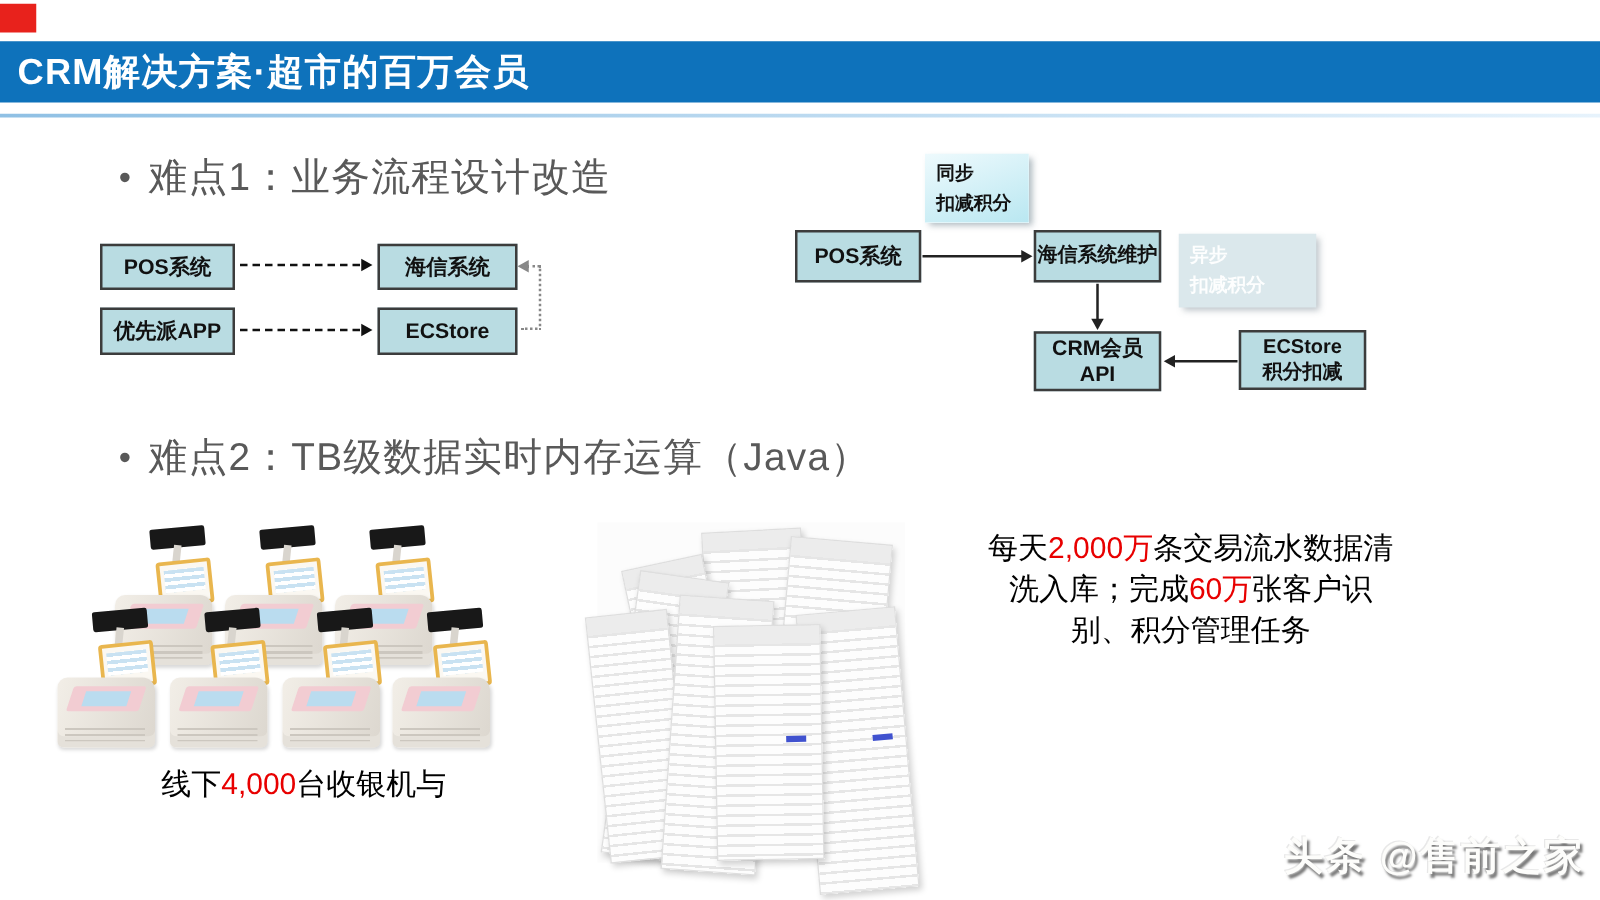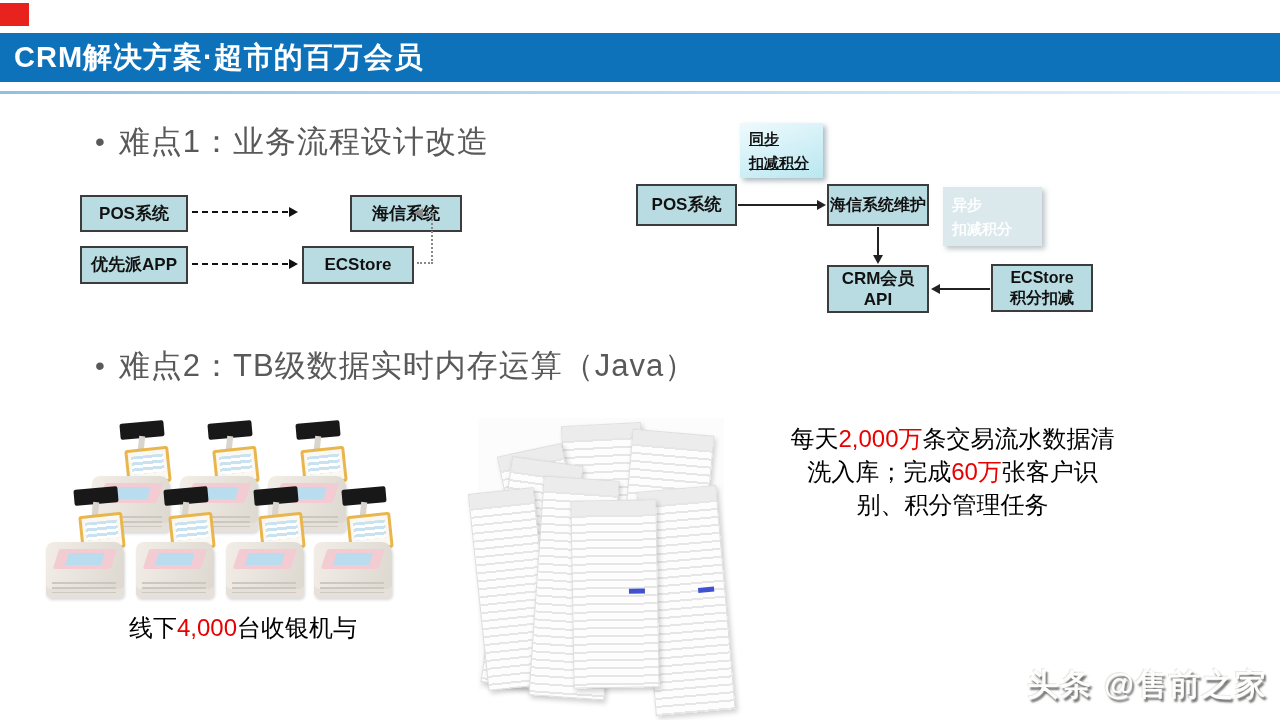--- a/index.html
+++ b/index.html
@@ -44,21 +44,21 @@
   .dotline-v{position:absolute;width:0;border-left:2px dotted #888;}
   .tri-l.gray{border-right-color:#888;}
 
   
   .callout{
     position:absolute;display:flex;flex-direction:column;justify-content:center;
     padding-left:9px;font-weight:bold;font-size:15px;line-height:1.55;box-sizing:border-box;
   }
   .callout.sync{
     background:linear-gradient(160deg,#eefafd 0%,#b9e7f1 100%);
-    color:#111;box-shadow:3px 3px 5px rgba(110,130,140,.55);text-decoration:underline;
+    color:#111;box-shadow:3px 3px 5px rgba(110,130,140,.55);
   }
   .callout.async{
     background:#dbe8ec;color:rgba(255,255,255,.95);
     box-shadow:3px 3px 5px rgba(125,140,150,.5);
   }
 
   
   .stats{left:790px;top:422px;width:325px;font-size:24px;line-height:33px;color:#000;text-align:center;}
   .stats p{margin:0;}
   .stats p + p{margin-top:15px;}
@@ -106,21 +106,21 @@
 <div class="abs subline"></div>
 
 <div class="abs hrow h1row">
   <span class="b">•</span>
   <span class="h">难点1：业务流程设计改造</span>
 </div>
 
 <div class="dbox" style="left:80px;top:195px;width:108px;height:37px;">
   <span>POS系统</span>
 </div>
-<div class="dbox" style="left:302px;top:195px;width:112px;height:37px;margin-left:48px;">
+<div class="dbox" style="left:302px;top:195px;width:112px;height:37px;">
   <span>海信系统</span>
 </div>
 <div class="dbox" style="left:80px;top:246px;width:108px;height:38px;">
   <span>优先派APP</span>
 </div>
 <div class="dbox" style="left:302px;top:246px;width:112px;height:38px;">
   <span>ECStore</span>
 </div>
 
 <div class="dline" style="left:192px;top:211px;width:96px;"></div>
@@ -130,21 +130,21 @@
 
 <div class="dotline-h" style="left:417px;top:262px;width:16px;"></div>
 <div class="dotline-v" style="left:431px;top:212px;height:52px;"></div>
 <div class="dotline-h" style="left:421px;top:212px;width:11px;"></div>
 <div class="tri-l gray" style="left:414px;top:208px;"></div>
 
 <div class="callout sync" style="left:740px;top:123px;width:83px;height:55px;">
   <span>同步</span>
   <span>扣减积分</span>
 </div>
-<div class="callout async" style="left:943px;top:187px;width:99px;height:59px;">
+<div class="callout async" style="left:943px;top:187px;width:110px;height:59px;">
   <span>异步</span>
   <span>扣减积分</span>
 </div>
 
 <div class="dbox" style="left:636px;top:184px;width:101px;height:42px;">
   <span>POS系统</span>
 </div>
 <div class="dbox" style="left:827px;top:184px;width:102px;height:42px;font-size:16px;">
   <span>海信系统维护</span>
 </div>

